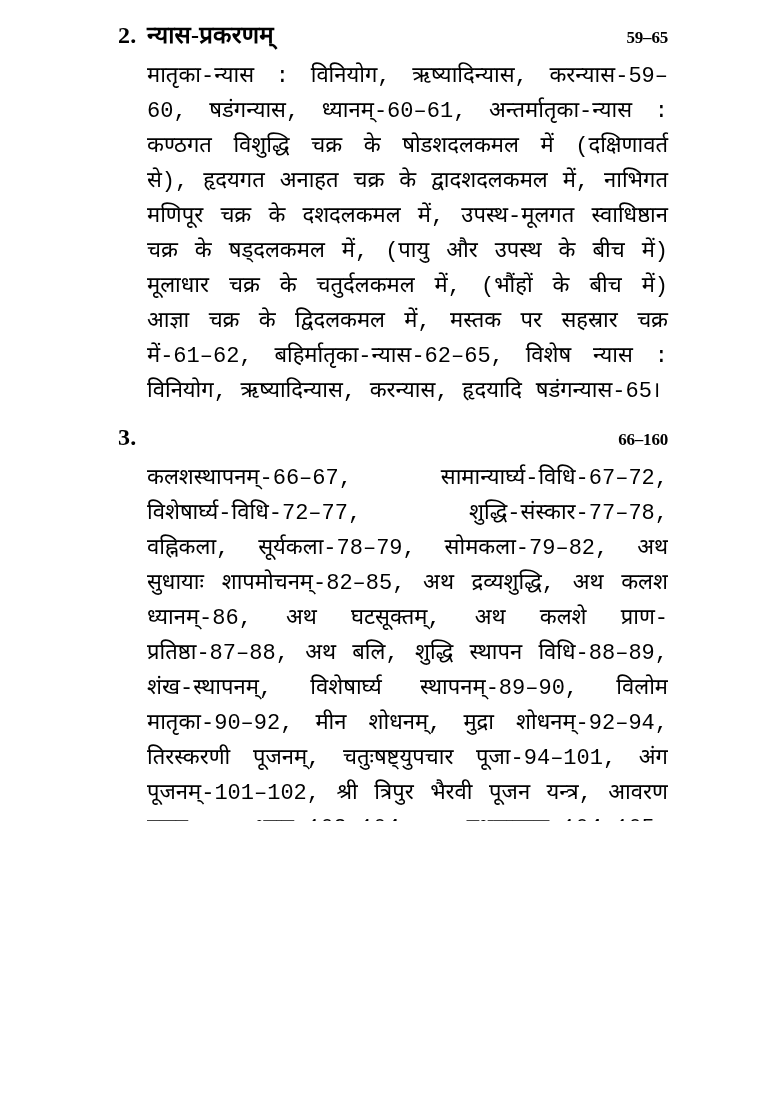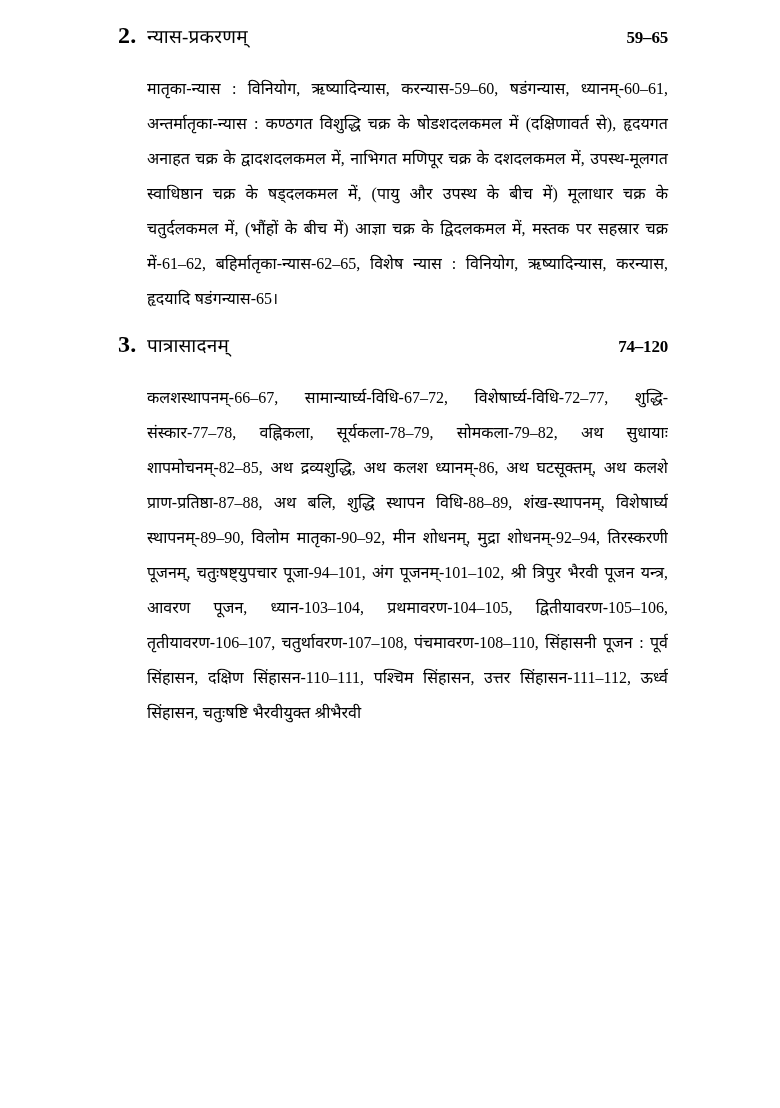--- a/index.html
+++ b/index.html
@@ -41,35 +41,35 @@
     display: flex;
     align-items: baseline;
   }
   .heading-num {
     display: inline-block;
     min-width: 29px;
     font-weight: bold;
     font-size: 24px;
   }
   .heading-title {
-    font-weight: normal;
-    font-size: 19px;
+    font-weight: bold;
+    font-size: 24px;
   }
   .heading-pages {
     font-weight: bold;
     font-size: 17px;
     letter-spacing: -0.2px;
   }
 
   
   .section-body {
-    margin: 16px 0 0 0;
+    margin: 4px 0 0 0;
     padding-left: 29px;
-    font-family: Liberation Serif, serif;
-    font-size: 16px;
+    font-family: Liberation Mono, monospace;
+    font-size: 22px;
     line-height: 35px;
     text-align: justify;
     text-justify: inter-word;
     word-spacing: 0.5px;
     hyphens: none;
   }
   .section-body.last {
     
     max-height: 360px;
     overflow: hidden;
@@ -94,21 +94,20 @@
     </div>
 
     <p class="section-body">मातृका-न्यास : विनियोग, ऋष्यादिन्यास, करन्यास-59–60, षडंगन्यास, ध्यानम्-60–61, अन्तर्मातृका-न्यास : कण्ठगत विशुद्धि चक्र के षोडशदलकमल में (दक्षिणावर्त से), हृदयगत अनाहत चक्र के द्वादशदलकमल में, नाभिगत मणिपूर चक्र के दशदलकमल में, उपस्थ-मूलगत स्वाधिष्ठान चक्र के षड्दलकमल में, (पायु और उपस्थ के बीच में) मूलाधार चक्र के चतुर्दलकमल में, (भौंहों के बीच में) आज्ञा चक्र के द्विदलकमल में, मस्तक पर सहस्रार चक्र में-61–62, बहिर्मातृका-न्यास-62–65, विशेष न्यास : विनियोग, ऋष्यादिन्यास, करन्यास, हृदयादि षडंगन्यास-65।</p>
   </div>
 
   <div class="block-3">
 
     <div class="section-heading">
       <span class="heading-left">
         <span class="heading-num">3.</span>
-        <span class="heading-title">पात्रासादनम्</span>
       </span>
-      <span class="heading-pages">74–120</span>
+      <span class="heading-pages">66–160</span>
     </div>
 
     <p class="section-body last">कलशस्थापनम्-66–67, सामान्यार्घ्य-विधि-67–72, विशेषार्घ्य-विधि-72–77, शुद्धि-संस्कार-77–78, वह्निकला, सूर्यकला-78–79, सोमकला-79–82, अथ सुधायाः शापमोचनम्-82–85, अथ द्रव्यशुद्धि, अथ कलश ध्यानम्-86, अथ घटसूक्तम्, अथ कलशे प्राण-प्रतिष्ठा-87–88, अथ बलि, शुद्धि स्थापन विधि-88–89, शंख-स्थापनम्, विशेषार्घ्य स्थापनम्-89–90, विलोम मातृका-90–92, मीन शोधनम्, मुद्रा शोधनम्-92–94, तिरस्करणी पूजनम्, चतुःषष्ट्युपचार पूजा-94–101, अंग पूजनम्-101–102, श्री त्रिपुर भैरवी पूजन यन्त्र, आवरण पूजन, ध्यान-103–104, प्रथमावरण-104–105, द्वितीयावरण-105–106, तृतीयावरण-106–107, चतुर्थावरण-107–108, पंचमावरण-108–110, सिंहासनी पूजन : पूर्व सिंहासन, दक्षिण सिंहासन-110–111, पश्चिम सिंहासन, उत्तर सिंहासन-111–112, ऊर्ध्व सिंहासन, चतुःषष्टि भैरवीयुक्त श्रीभैरवी</p>
   </div>
 
 </div>
 
 </body></html>

